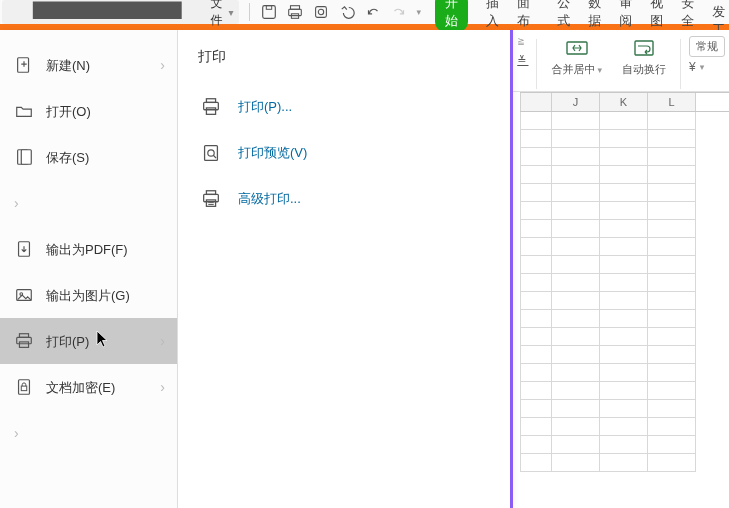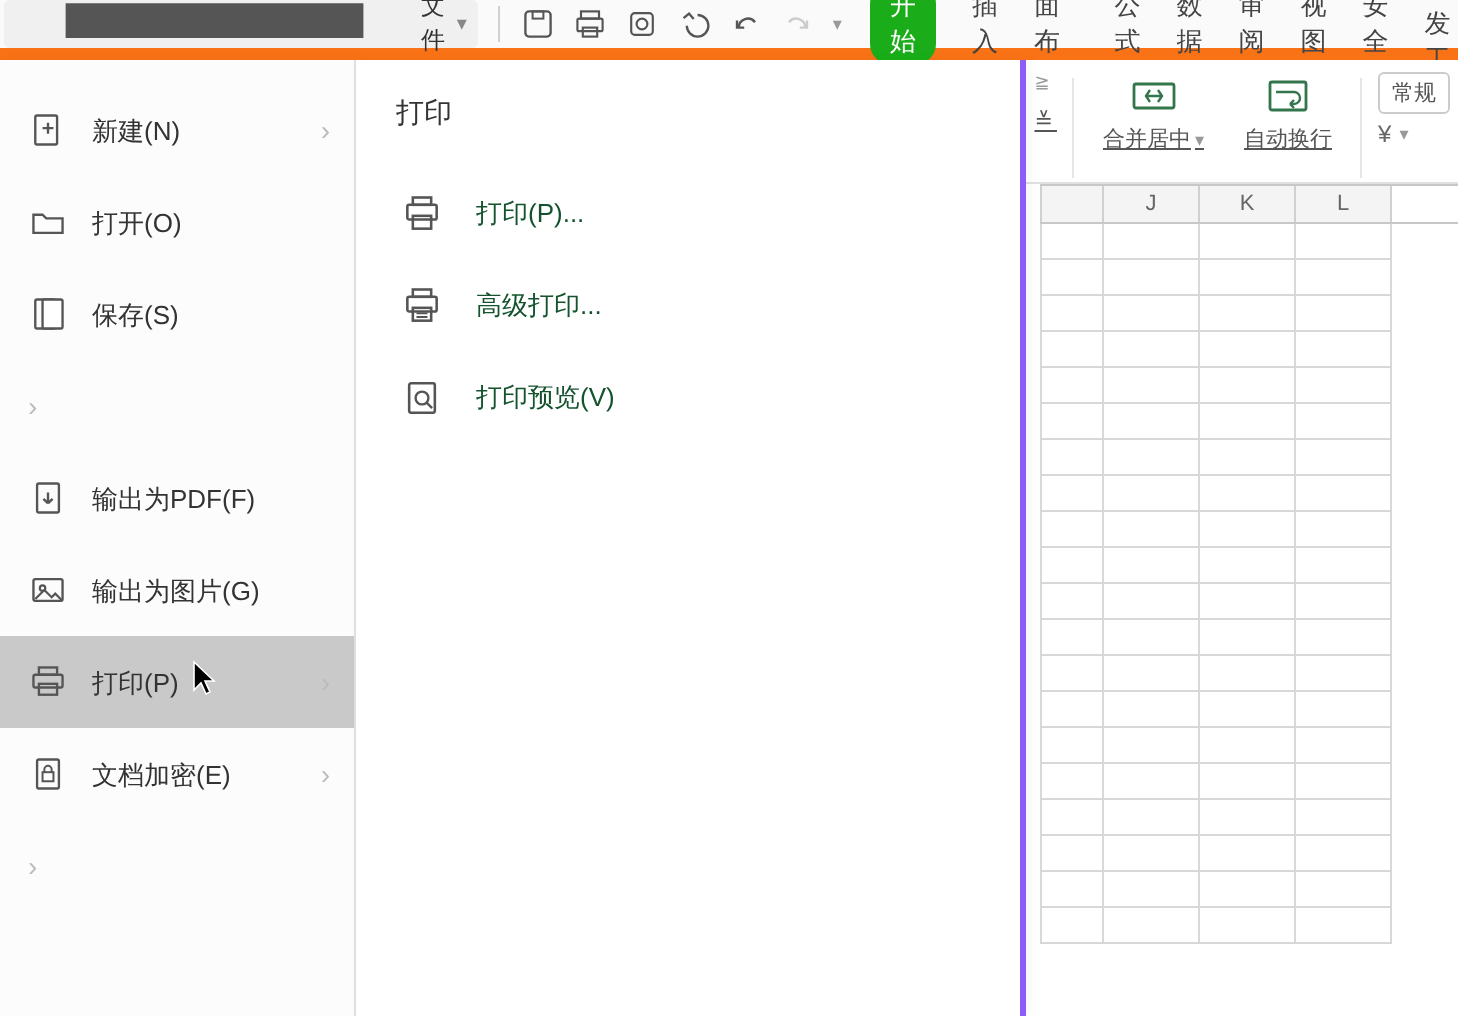--- a/index.html
+++ b/index.html
@@ -42,21 +42,21 @@
   }
   
   .ribbon {
     position:absolute; top:30px; left:0; right:0; height:62px;
     border-bottom:1px solid #e0e0e0; background:#fff;
     display:flex; justify-content:flex-end; align-items:flex-start;
     padding-top:6px; padding-right:4px; gap:8px;
   }
   .rib-group { display:flex; flex-direction:column; align-items:center; gap:2px; padding:0 6px; font-size:11px; color:#555;}
   .rib-ic { width:24px; height:24px; color:#33764b;}
-  .rib-label { display:flex; align-items:center; gap:2px;text-decoration:underline;}
+  .rib-label { display:flex; align-items:center; gap:2px;}
   .rib-sep { width:1px; height:50px; background:#e5e5e5; align-self:center;}
   .style-box { border:1px solid #ccc; border-radius:3px; padding:2px 6px; font-size:11px; display:flex; align-items:center; gap:4px; color:#555;}
   .cur-ic { font-size:12px; color:#666;}
   
   .sheet {
     position:absolute; top:92px; left:520px; right:0; bottom:0;
     background:#fff;
   }
   .colhdrs { display:flex; border-top:1px solid #c8c8c8; border-bottom:1px solid #c8c8c8;}
   .colhdr { width:48px; height:18px; line-height:18px; text-align:center; font-size:11px; color:#666; border-right:1px solid #d0d0d0; background:#f4f4f4;}
@@ -84,21 +84,21 @@
   .cursor-svg { position:absolute; left:96px; top:330px; pointer-events:none;}
   
   .sub-menu {
     position:absolute; top:30px; left:178px; width:335px; bottom:0;
     background:#fff; border-right:3px solid #8b5cf6;
     padding:18px 12px 0 18px;
     box-shadow: 2px 0 6px rgba(0,0,0,.04);
   }
   .sub-title { font-size:14px; color:#333; margin-bottom:18px; padding-left:2px;}
   .sub-item {
-    display:flex; align-items:center; gap:16px; height:46px; font-size:13px; color:#14532d;
+    display:flex; align-items:center; gap:16px; height:46px; font-size:13px; color:#0369a1;
     padding-left:4px;
   }
   .sub-item .ic { width:22px; height:22px; color:#555;}
   svg { width:100%; height:100%; }
   .small-chev {font-size:9px; color:#999;}
 </style>
 </head>
 <body>
 
 <div class="topbar">
@@ -435,28 +435,28 @@
 <div class="sub-item">
       <span class="ic"><svg viewBox="0 0 24 24">
           <rect x="7" y="3" width="10" height="4" fill="none" stroke="#555" stroke-width="1.4"></rect>
           <rect x="4" y="7" width="16" height="8" rx="1" fill="none" stroke="#555" stroke-width="1.4"></rect>
           <rect x="7" y="13" width="10" height="7" fill="none" stroke="#555" stroke-width="1.4"></rect>
         </svg></span>
       <span>打印(P)...</span>
     </div>
     <div class="sub-item">
       <span class="ic"><svg viewBox="0 0 24 24">
+          <rect x="5" y="4" width="14" height="16" rx="1" fill="none" stroke="#555" stroke-width="1.4"></rect>
+          <circle cx="12" cy="12" r="3.5" fill="none" stroke="#555" stroke-width="1.3"></circle>
+          <path d="M14.5 14.5l3 3" stroke="#555" stroke-width="1.3"></path>
+        </svg></span>
+      <span>打印预览(V)</span>
+    </div>
+    <div class="sub-item">
+      <span class="ic"><svg viewBox="0 0 24 24">
           <rect x="7" y="3" width="10" height="4" fill="none" stroke="#555" stroke-width="1.4"></rect>
           <rect x="4" y="7" width="16" height="8" rx="1" fill="none" stroke="#555" stroke-width="1.4"></rect>
           <rect x="7" y="13" width="10" height="7" fill="none" stroke="#555" stroke-width="1.4"></rect>
           <path d="M9 16h6M9 18h6" stroke="#555" stroke-width="1"></path>
         </svg></span>
       <span>高级打印...</span>
     </div>
-    <div class="sub-item">
-      <span class="ic"><svg viewBox="0 0 24 24">
-          <rect x="5" y="4" width="14" height="16" rx="1" fill="none" stroke="#555" stroke-width="1.4"></rect>
-          <circle cx="12" cy="12" r="3.5" fill="none" stroke="#555" stroke-width="1.3"></circle>
-          <path d="M14.5 14.5l3 3" stroke="#555" stroke-width="1.3"></path>
-        </svg></span>
-      <span>打印预览(V)</span>
-    </div>
   </div>
 
 </body></html>

